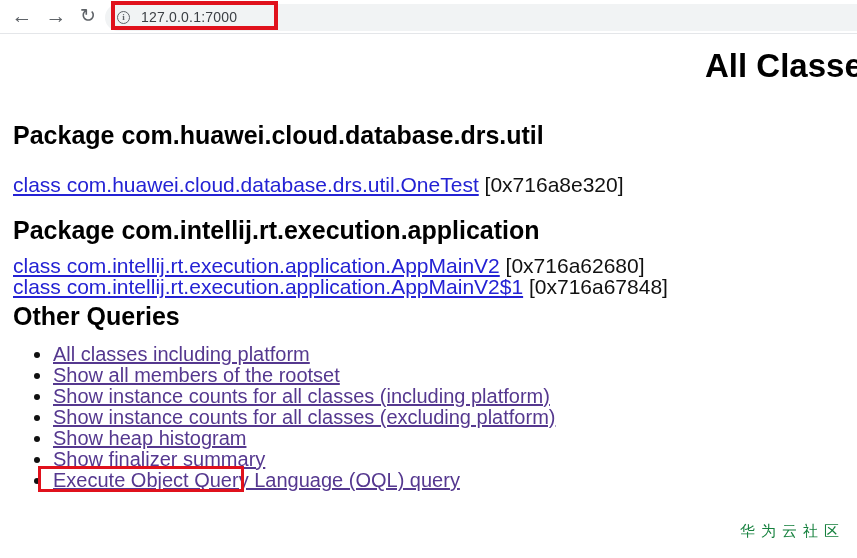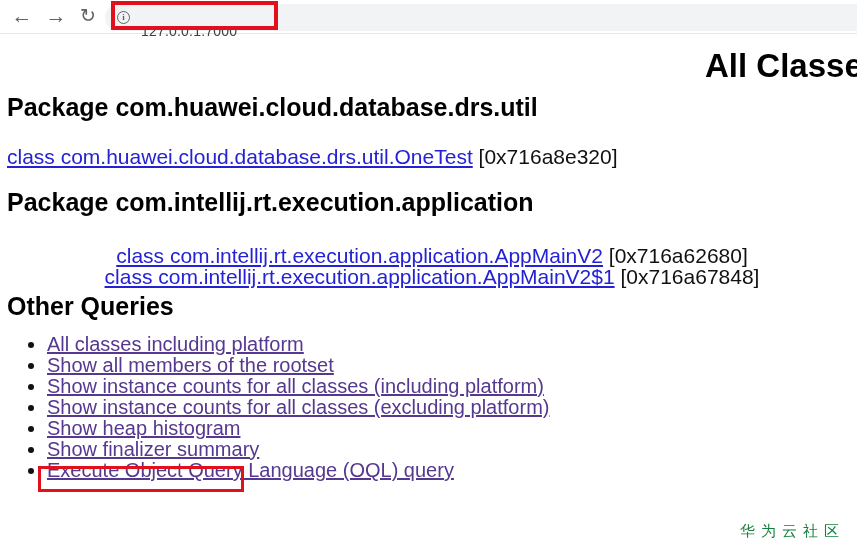--- a/index.html
+++ b/index.html
@@ -13,37 +13,37 @@
     width:28px; font-size:21px; color:#5f6368; cursor:pointer; user-select:none; }
   .nav-back    { left:8px;  }
   .nav-forward { left:42px; }
   .nav-reload  { left:74px; font-size:19px; }
   .omnibox { position:absolute; left:105px; top:4px; right:-20px; height:27px;
     background:#f1f3f4; border-radius:14px; }
   .info-icon { position:absolute; left:12px; top:7px; width:13px; height:13px;
     border:1.6px solid #5f6368; border-radius:50%;
     color:#5f6368; font-size:9px; line-height:10px; text-align:center;
     font-weight:bold; font-family:"Liberation Serif",serif; }
-  .url-text { position:absolute; left:36px; top:19px; font-size:14px; color:#3b3f44;
+  .url-text { position:absolute; left:36px; top:5px; font-size:14px; color:#3b3f44;
     letter-spacing:0.2px; }
   .anno { position:absolute; border:4px solid #e0111c; background:transparent; z-index:5; }
   .anno-url  { left:111px; top:1px;  width:167px; height:29px; }
   .anno-heap { left:38px; top:466px; width:206px; height:26px; border-width:3px; }
 
   
   .page-title { position:absolute; left:705px; top:47px; font-size:33px; font-weight:bold;
     white-space:nowrap; color:#000; }
-  .content { position:absolute; top:20px; left:0; width:857px; padding-left:7px; }
+  .content { position:absolute; top:48px; left:0; width:857px; padding-left:13px; }
   h2.pkg { font-size:25px; line-height:30px; font-weight:bold; color:#000; }
   .h2-1 { margin-top:72px; }
   .h2-2 { margin-top:20px; }
   .h2-3 { margin-top:4px; }
   .classline { font-size:21px; line-height:21px; }
   .p1 { margin-top:24px; }
-  .p2 { margin-top:28px;text-align:center; }
+  .p2 { margin-top:10px; }
   a.classlink { color:#2422d4; text-decoration:underline; cursor:pointer; }
   .addr { color:#111; }
   ul.queries { margin-top:13px; padding-left:40px; font-size:20px; line-height:21px;
     list-style-type:disc; }
   ul.queries a { color:#55388f; text-decoration:underline; cursor:pointer; }
 
   .watermark { position:absolute; right:12px; top:522px; font-size:15px;
     color:#15803d; letter-spacing:6px; }
 </style>
 </head>

